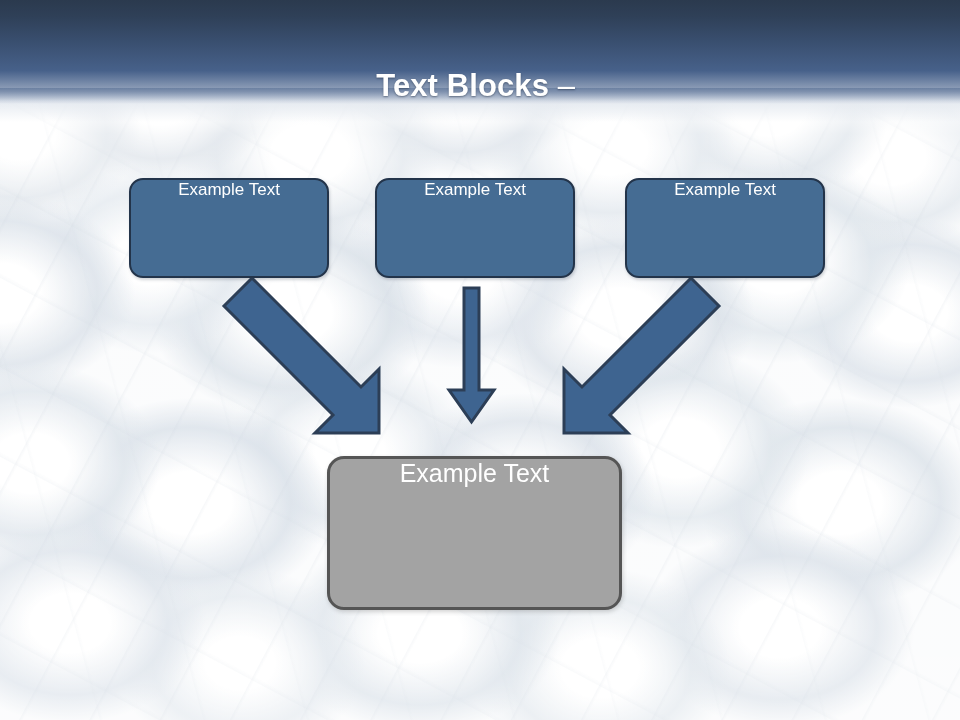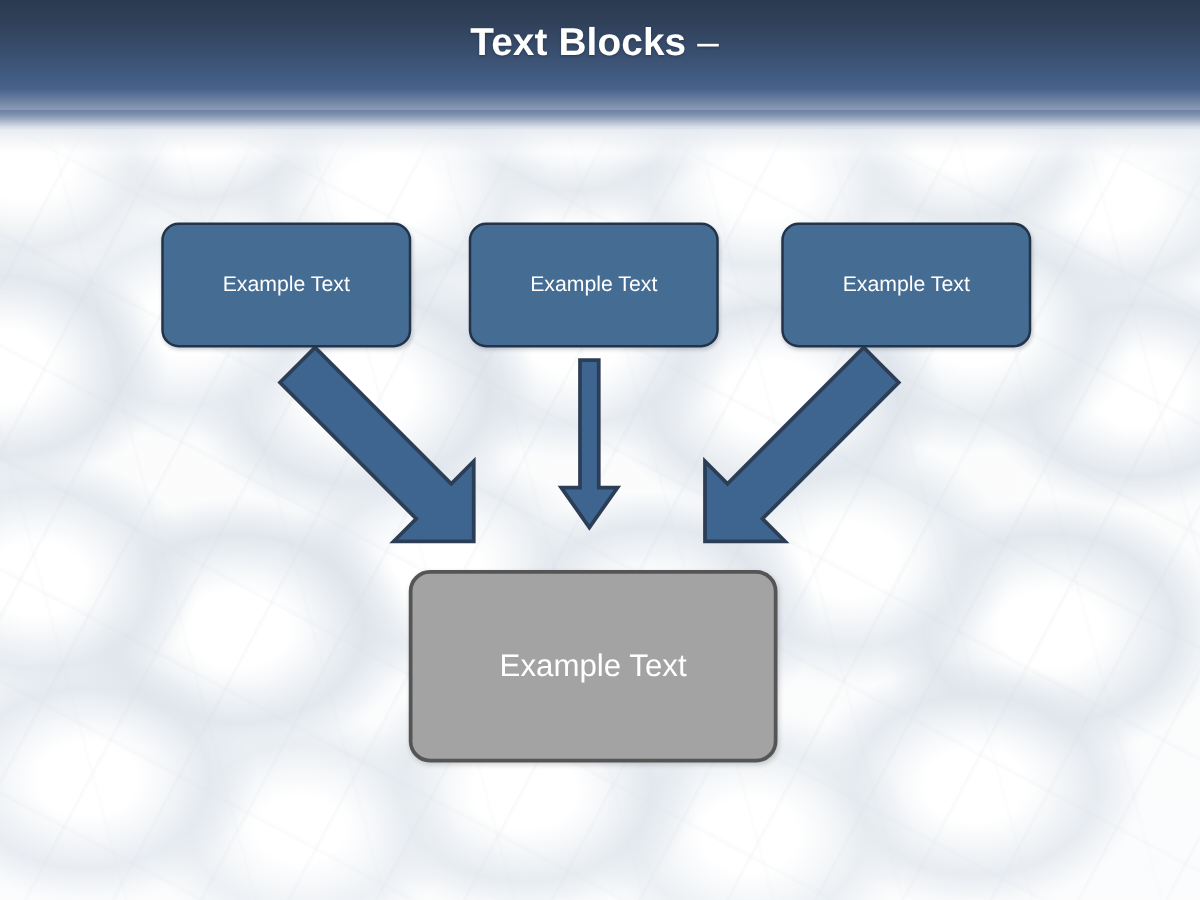--- a/index.html
+++ b/index.html
@@ -103,40 +103,40 @@
     position: absolute;
     left: 0;
     top: 88px;
     width: 960px;
     height: 34px;
     background: linear-gradient(180deg, rgba(82,106,145,0.55) 0%, rgba(170,186,206,0.30) 38%, rgba(255,255,255,0.0) 100%);
   }
   .title {
     position: absolute;
     left: 0;
-    top: 16px;
+    top: 0;
     width: 960px;
     height: 104px;
     display: flex;
-    align-items: flex-start;
+    align-items: flex-end;
     justify-content: center;
     color: #ffffff;
     font-size: 31px;
     letter-spacing: 0.1px;
     white-space: pre;
     text-shadow: 0 1px 2px rgba(20,32,48,0.45);
   }
   .title .strong { font-weight: bold; }
   .title .light  { font-weight: normal; }
 
   
   .box {
     position: absolute;
     display: flex;
-    align-items: center;
+    align-items: flex-start;
     justify-content: center;
     box-sizing: border-box;
     color: #ffffff;
   }
   .box-blue {
     background: #456c93;
     border: 2.5px solid #23344a;
     border-radius: 14px;
     font-size: 17px;
     box-shadow: 1px 2px 3px rgba(40,55,75,0.22);

